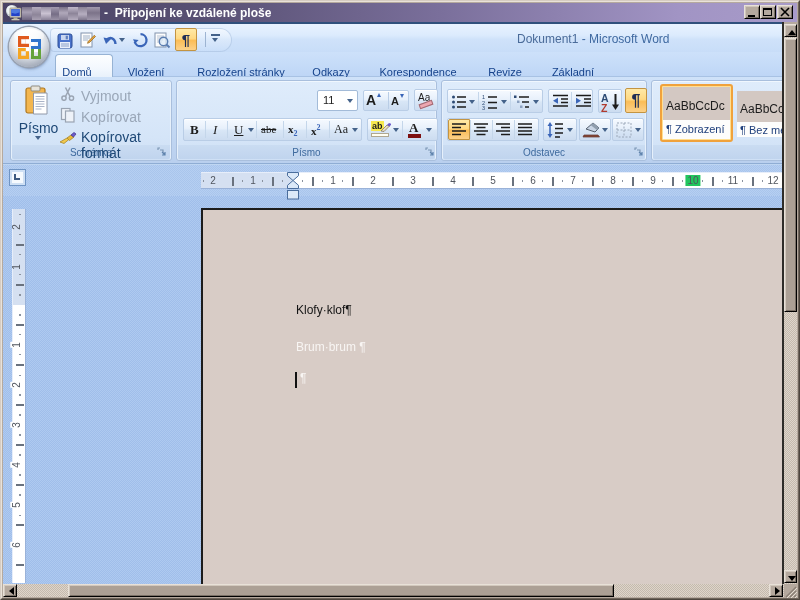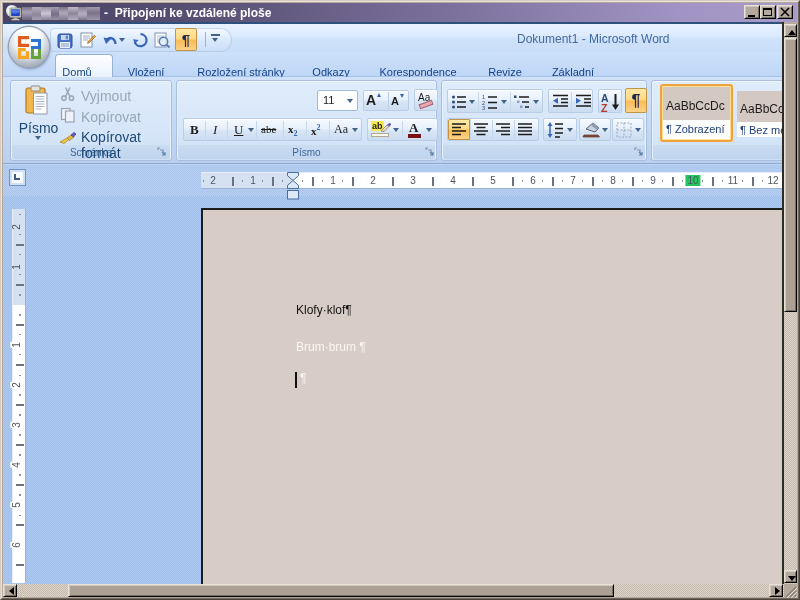--- a/index.html
+++ b/index.html
@@ -271,20 +271,21 @@
     <div class="carow ab" style="left:58px;top:9px"></div>
    </div>
    <svg class="ab dlg" style="left:248px" width="10" height="10" viewBox="0 0 10 10">
     <path d="M1 3V1h2M3 3h3v3" fill="none" stroke="#7d97b5" stroke-width="1.2"></path>
     <path d="M5 5l3 3M8 5v3h-3" fill="none" stroke="#5f83ad" stroke-width="1.2"></path>
    </svg>
   </div>
 
   <div class="ab grp" style="left:438px;width:206px">
    <div class="ab gband"></div>
+        <div class="ab glab">Odstavec</div>
    <div class="ab strip" style="left:5px;top:8px;width:96px;height:24px">
     <svg class="ab" style="left:3px;top:4px" width="16" height="16" viewBox="0 0 16 16">
      <circle cx="2.5" cy="3" r="1.5" fill="#2c4a74"></circle>
             <circle cx="2.5" cy="8" r="1.5" fill="#2c4a74"></circle>
             <circle cx="2.5" cy="13" r="1.5" fill="#2c4a74"></circle>
      <path d="M6 3h9M6 8h9M6 13h9" stroke="#1c1c1c" stroke-width="1.6"></path>
     </svg>
     <div class="carow ab" style="left:21px;top:10px"></div>
     <div class="ab" style="left:30px;width:1px;top:2px;bottom:2px;background:#c4d6ea"></div>
     <svg class="ab" style="left:34px;top:4px" width="16" height="16" viewBox="0 0 16 16">

